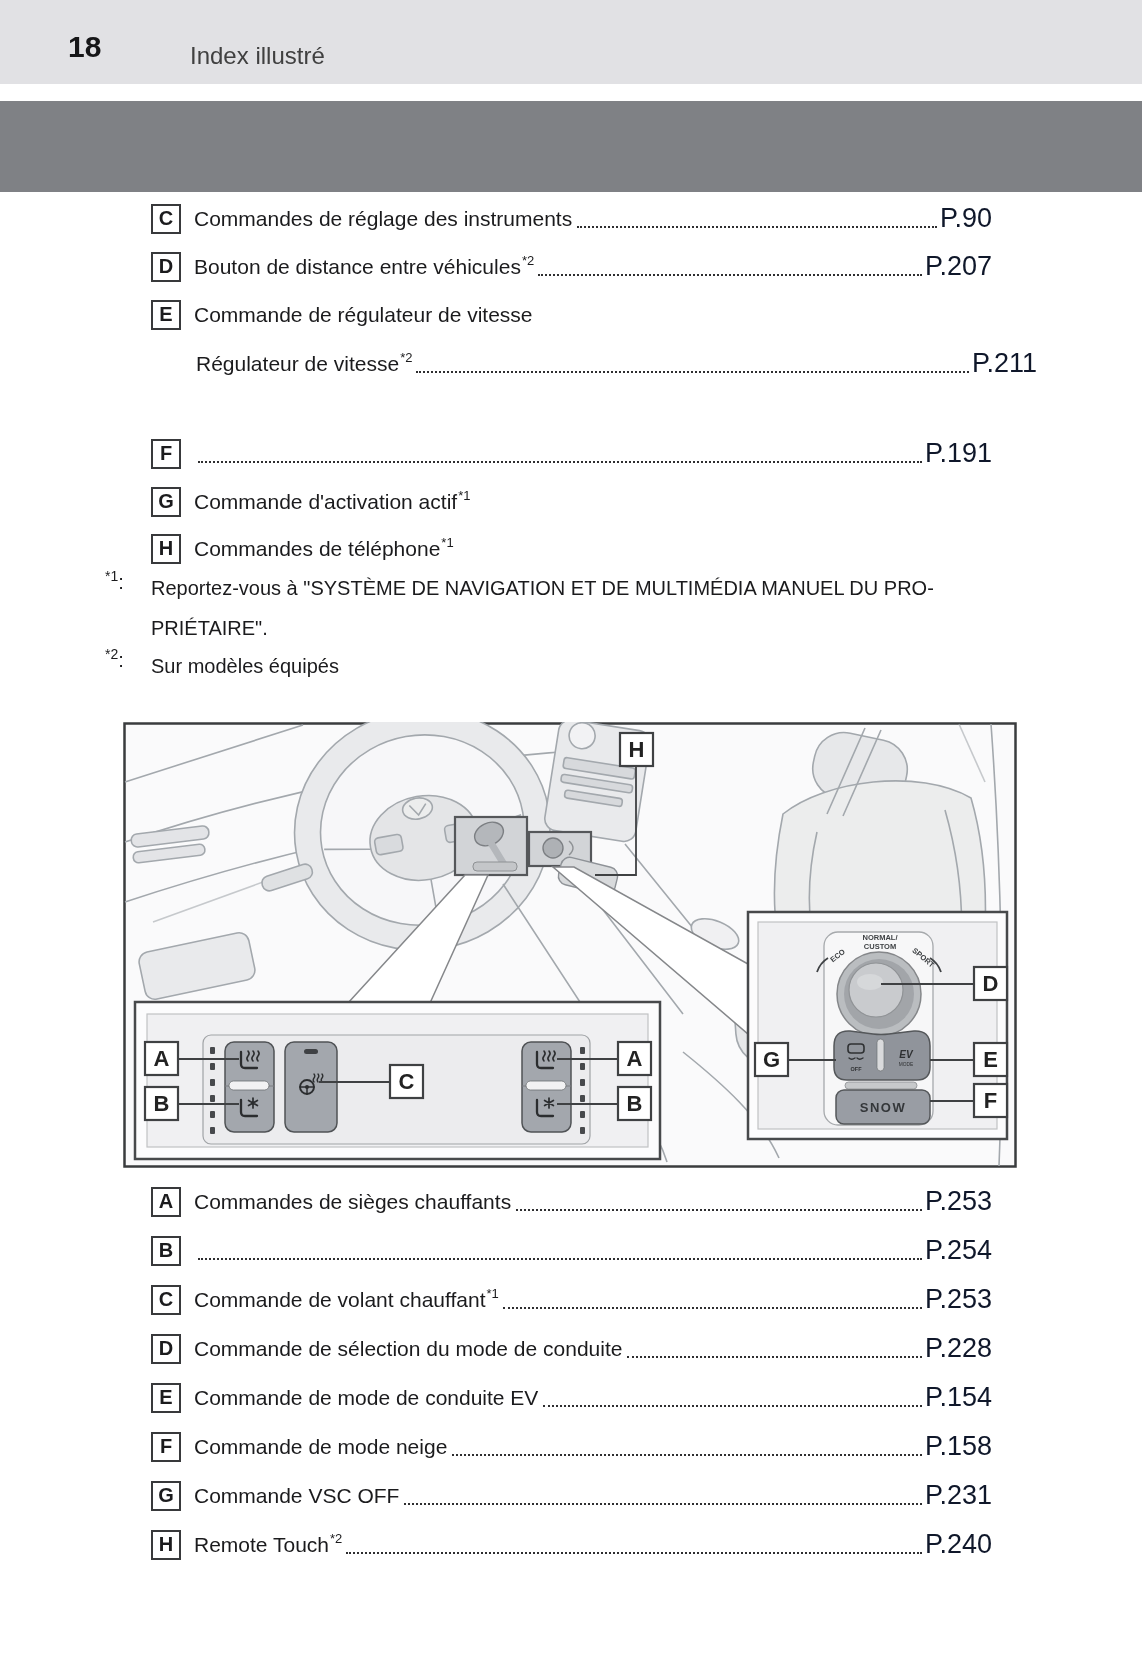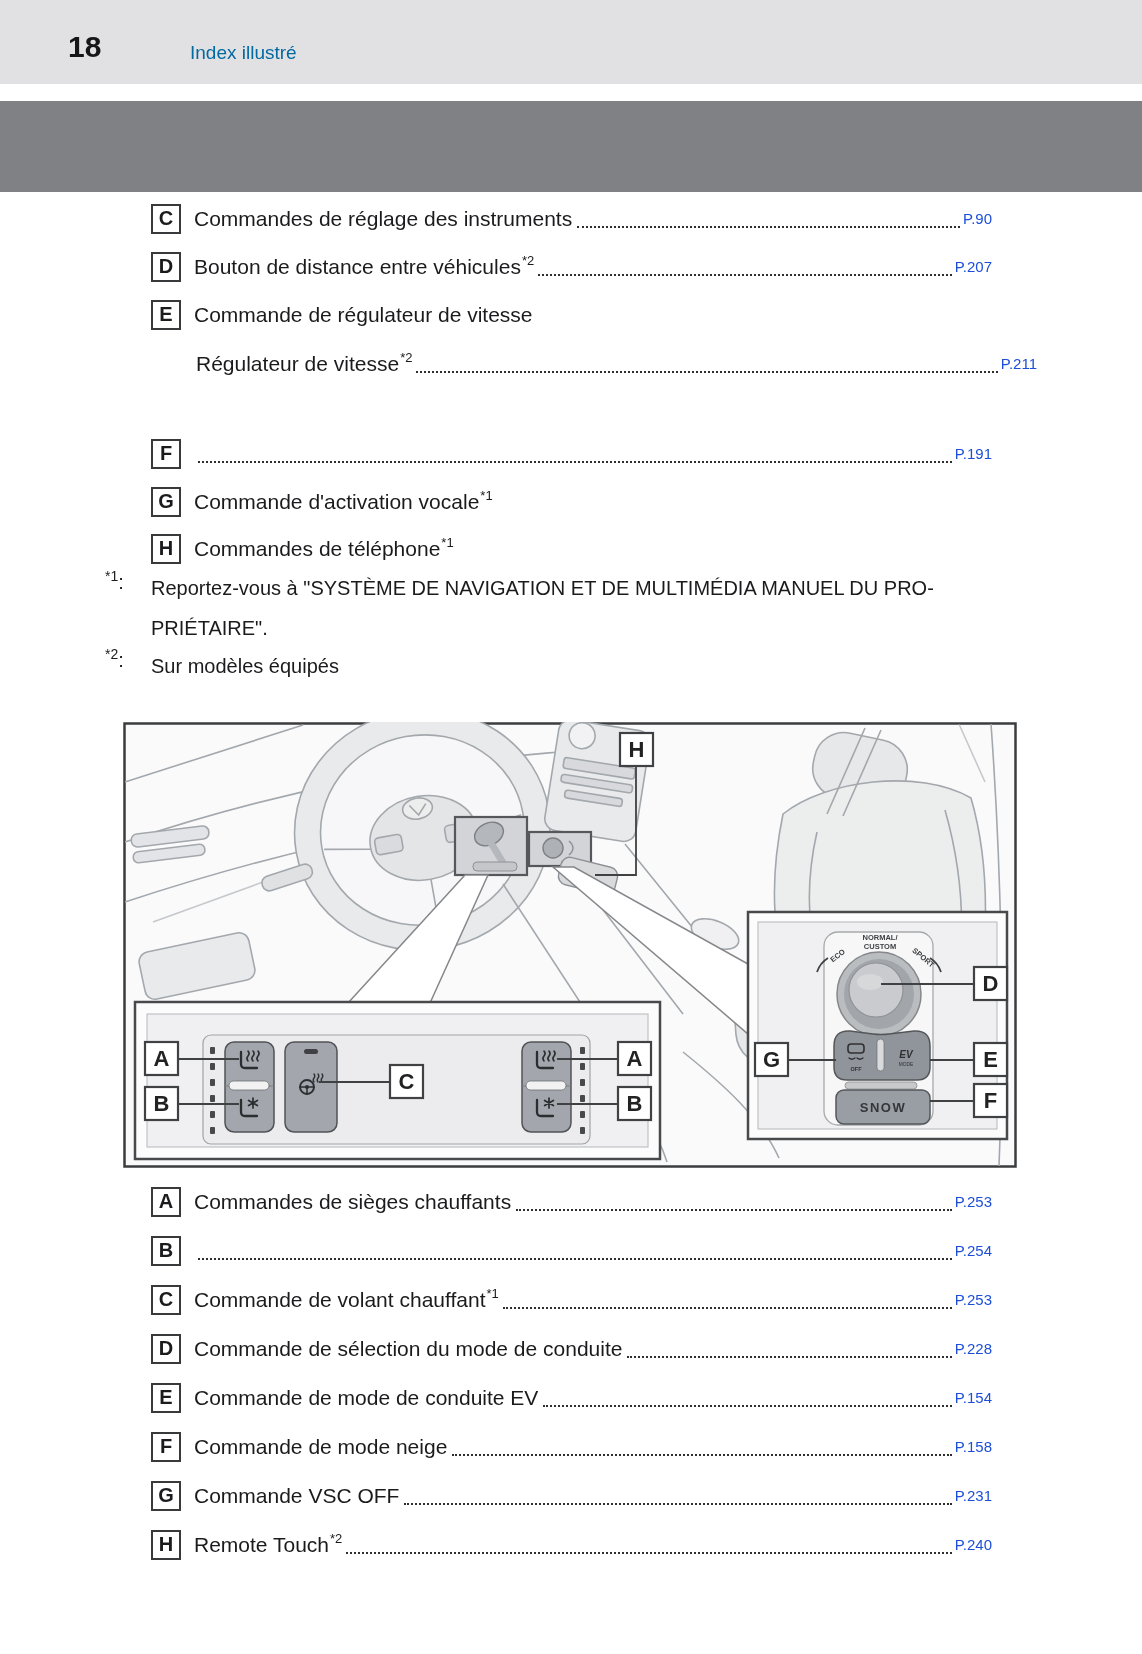--- a/index.html
+++ b/index.html
@@ -1,31 +1,31 @@
 <!DOCTYPE html>
 <html><head>
 <meta charset="utf-8">
 <style>
   html,body{margin:0;padding:0;background:#ffffff;}
   .page{position:relative;width:1142px;height:1654px;background:#ffffff;overflow:hidden;
         font-family:"Liberation Sans", sans-serif;color:#1b1b1d;}
   
   .header-bar{position:absolute;left:0;top:0;width:1142px;height:84px;background:#e1e1e4;}
   .page-num{position:absolute;left:68px;top:30px;font-size:30px;font-weight:bold;color:#161618;}
-  .header-title{position:absolute;left:190px;top:42px;font-size:19px;color:#0369a1;}
+  .header-title{position:absolute;left:190px;top:42px;font-size:24px;color:#404040;}
   .divider-band{position:absolute;left:0;top:101px;width:1142px;height:91px;background:#7f8185;}
   
   .row{position:absolute;left:151px;width:841px;height:31px;display:flex;align-items:center;}
   .lbox{flex:0 0 auto;width:26px;height:26px;border:2.5px solid #38393b;background:#fff;
         display:flex;align-items:center;justify-content:center;font-size:20px;font-weight:bold;
         color:#1b1b1d;margin-right:13px;}
   .lab{white-space:nowrap;font-size:21px;color:#1b1b1d;}
   .lab sup{font-size:13px;position:relative;top:-1px;margin-left:1px;}
   .dots{flex:1;min-width:18px;border-bottom:2.5px dotted #2e2e30;margin:0 3px 6px 4px;align-self:flex-end;}
-  .pnum{flex:0 0 auto;font-size:15px;color:#1d4ed8;}
+  .pnum{flex:0 0 auto;font-size:27px;color:#0f172a;}
   .indent{padding-left:45px;justify-content:center;}
   
   .fn{position:absolute;left:105px;display:flex;font-size:20px;color:#1b1b1d;}
   .fnmark{flex:0 0 46px;}
   .fnmark sup{font-size:14px;}
   .fnbody{line-height:40px;}
   
   .illus{position:absolute;left:123px;top:722px;width:894px;height:446px;}
 </style>
 </head>
@@ -69,21 +69,21 @@
     <span class="lbox">
         <span>F</span>
       </span>
     <span class="dots"></span>
     <span class="pnum">P.191</span>
   </div>
   <div class="row" style="top:486px">
     <span class="lbox">
         <span>G</span>
       </span>
-    <span class="lab"><span>Commande d'activation vocale</span><sup>*1</sup></span>
+    <span class="lab"><span>Commande d'activation actif</span><sup>*1</sup></span>
   </div>
   <div class="row" style="top:533px">
     <span class="lbox">
         <span>H</span>
       </span>
     <span class="lab"><span>Commandes de téléphone</span><sup>*1</sup></span>
   </div>
 
   <div class="fn" style="top:568px">
     <span class="fnmark"><sup>*1</sup><span>:</span></span>

